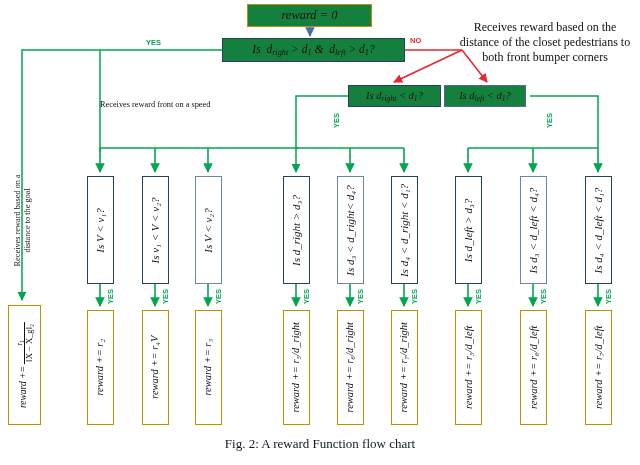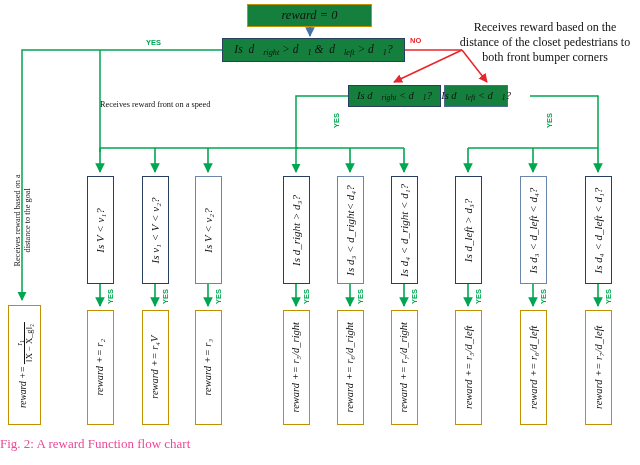--- a/index.html
+++ b/index.html
@@ -21,21 +21,21 @@
   
   #root-reward{left:247px;top:4px;width:125px;height:23px;}
   #root-reward .txt{font-size:12.5px;}
 
   
   #dec-main{left:222px;top:38px;width:183px;height:24px;}
   #dec-main .txt{font-size:11.5px;}
 
   
   #dec-right1{left:348px;top:85px;width:93px;height:22px;}
-  #dec-left1{left:444px;top:85px;width:64px;height:22px;}
+  #dec-left1{left:444px;top:85px;width:82px;height:22px;}
   #dec-right1 .txt,#dec-left1 .txt{font-size:10.5px;}
 
   
   .vbox{position:absolute;box-sizing:border-box;background:#fff;
         display:flex;align-items:center;justify-content:center;}
   .vbox .vtxt{transform:rotate(-90deg);white-space:nowrap;font-style:italic;
               font-size:11px;line-height:1;}
   .vbox-dec{top:176px;height:108px;width:27px;border:1.4px solid #27405f;}
   .vbox-dec.thin{border:1.2px solid #6b86a8;}
 
@@ -54,24 +54,24 @@
   #note-speed{left:100px;top:100px;font-size:8.3px;white-space:nowrap;}
   #note-goal{left:-32px;top:210px;width:110px;font-size:8.3px;text-align:center;
              transform:rotate(-90deg);line-height:1.25;}
 
   .lbl{position:absolute;font-family:"Liberation Sans",sans-serif;
        font-weight:bold;font-size:7.5px;}
   .lbl-yes{color:#00a650;}
   .lbl-no{color:#e8262b;}
   .lbl-v{transform:rotate(-90deg);transform-origin:left top;}
 
-  #cap{position:absolute;left:0;top:436px;width:640px;text-align:left;
-       font-size:13px;color:#ec4899;font-family:"Liberation Serif",serif;}
-
-  sub{font-size:.72em;vertical-align:-.22em;margin-left:9px;}
+  #cap{position:absolute;left:0;top:436px;width:640px;text-align:center;
+       font-size:13px;color:#0f172a;font-family:"Liberation Serif",serif;}
+
+  sub{font-size:.72em;vertical-align:-.22em;}
   .frac{display:inline-block;vertical-align:middle;text-align:center;font-style:normal;}
   .frac .num{display:block;border-bottom:1px solid #111;padding:0 2px;font-size:.9em;}
   .frac .den{display:block;padding:0 2px;font-size:.9em;}
 </style>
 </head>
 <body>
 
 <div class="stage">
 
   <svg class="wires" viewBox="0 0 640 465">

